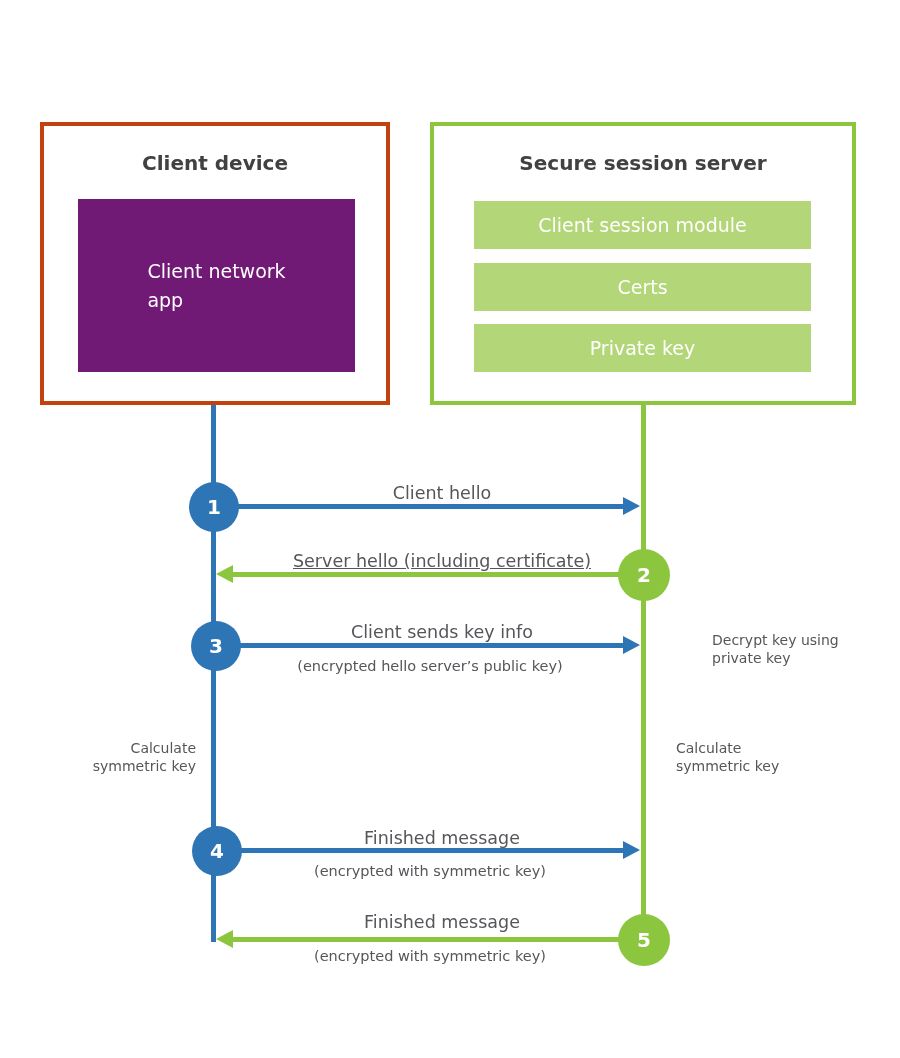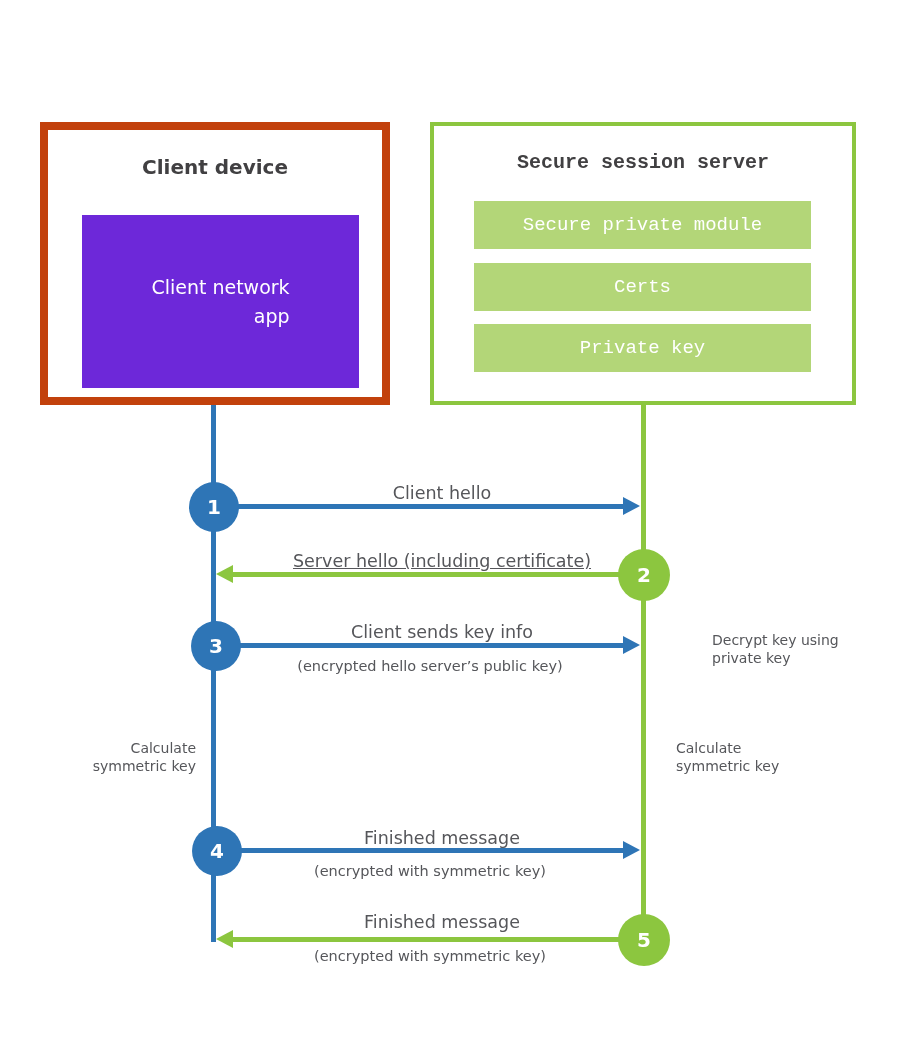--- a/index.html
+++ b/index.html
@@ -20,38 +20,38 @@
     letter-spacing: 0.3px;
   }
   
   .actor-box {
     position: absolute;
     top: 122px;
     height: 283px;
     background: #ffffff;
     box-sizing: border-box;
   }
-  .client-box { left: 40px; width: 350px; border: 8px solid #c2410c; }
-  .server-box { left: 430px; width: 426px; border: 4px solid #8cc63f; font-family: Liberation Mono, monospace; }
+  .client-box { left: 40px; width: 350px; border: 4px solid #c2410c; }
+  .server-box { left: 430px; width: 426px; border: 4px solid #8cc63f; }
   .actor-title {
     margin-top: 25px;
     text-align: center;
     font-size: 20px;
     font-weight: bold;
     color: #414042;
   }
   .app-rect {
     position: absolute;
-    left: 34px; top: 85px;
+    left: 34px; top: 73px;
     width: 277px; height: 173px;
-    background: #6d28d9;
+    background: #701a75;
     display: flex; align-items: center; justify-content: center;
     color: #ffffff;
     font-size: 19px;
-    text-align: right;
+    text-align: left;
     white-space: pre-line;
     line-height: 1.5;
   }
   .module-bar {
     position: absolute;
     left: 40px; width: 337px; height: 48px;
     background: #b3d678;
     display: flex; align-items: center; justify-content: center;
     color: #ffffff;
     font-size: 19px;
@@ -116,21 +116,21 @@
 
 
   <div class="actor-box client-box">
     <div class="actor-title">Client device</div>
     <div class="app-rect">Client network
 app</div>
   </div>
 
   <div class="actor-box server-box">
     <div class="actor-title">Secure session server</div>
-    <div class="module-bar bar-1">Secure private module</div>
+    <div class="module-bar bar-1">Client session module</div>
     <div class="module-bar bar-2">Certs</div>
     <div class="module-bar bar-3">Private key</div>
   </div>
 
   <div class="vline vline-client"></div>
   <div class="vline vline-server"></div>
 
   <div class="msg-label" style="top:483px;">Client hello</div>
   <div class="shaft shaft-blue" style="left:214px; top:504px; width:410px;"></div>
   <div class="head head-right-blue" style="left:623px; top:497px;"></div>

